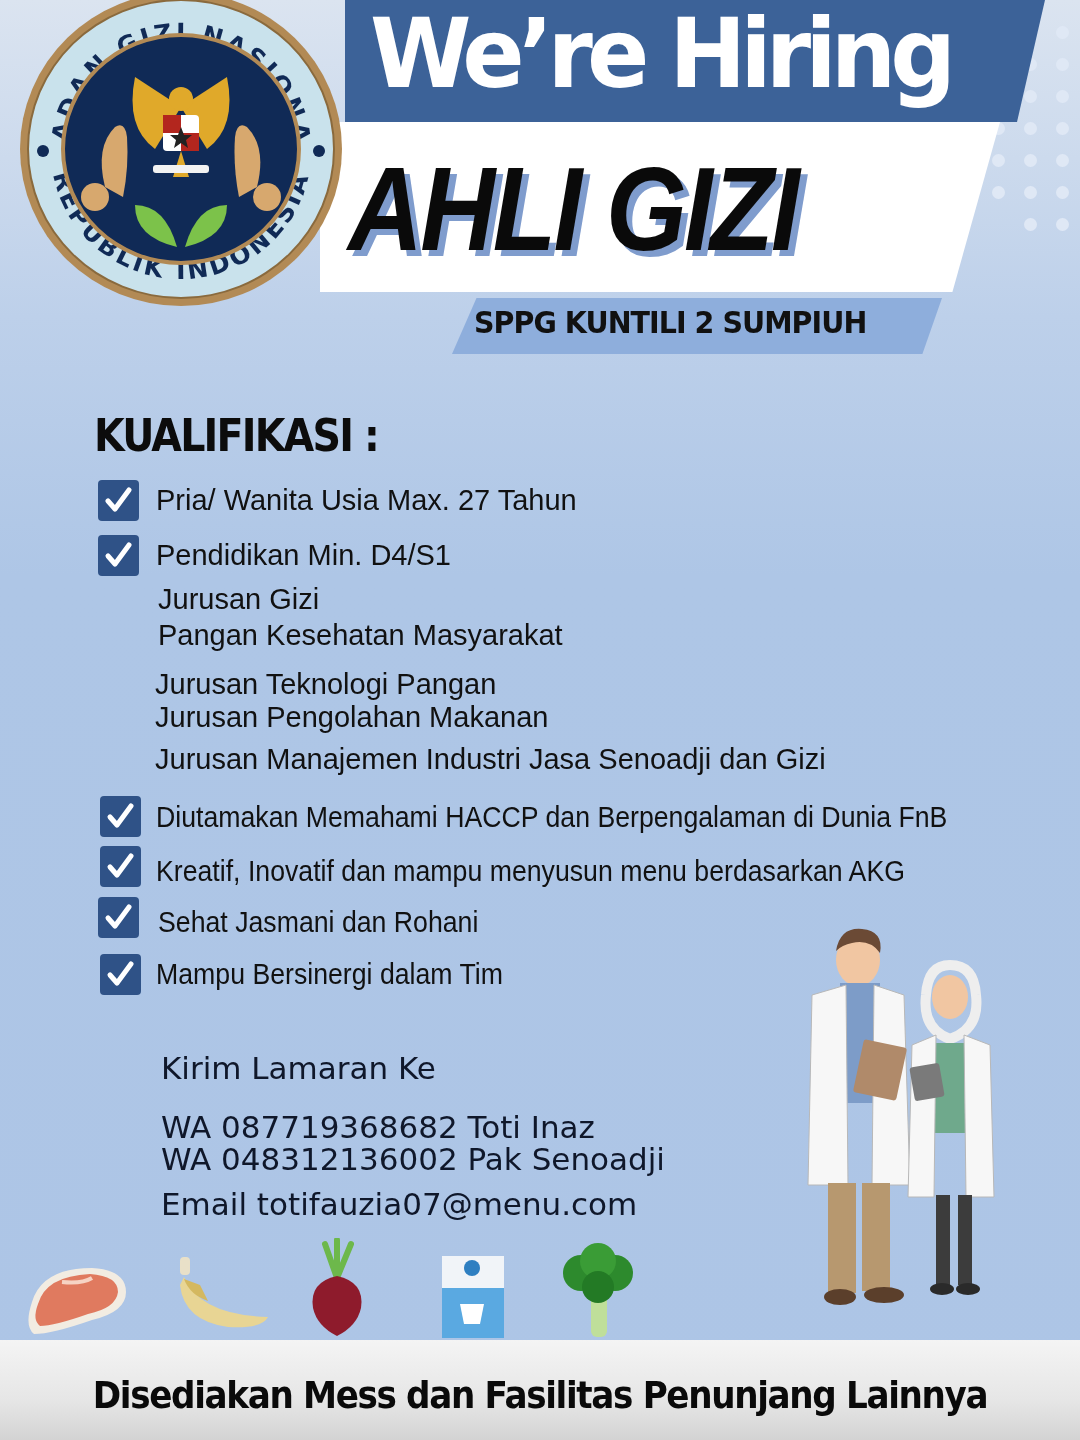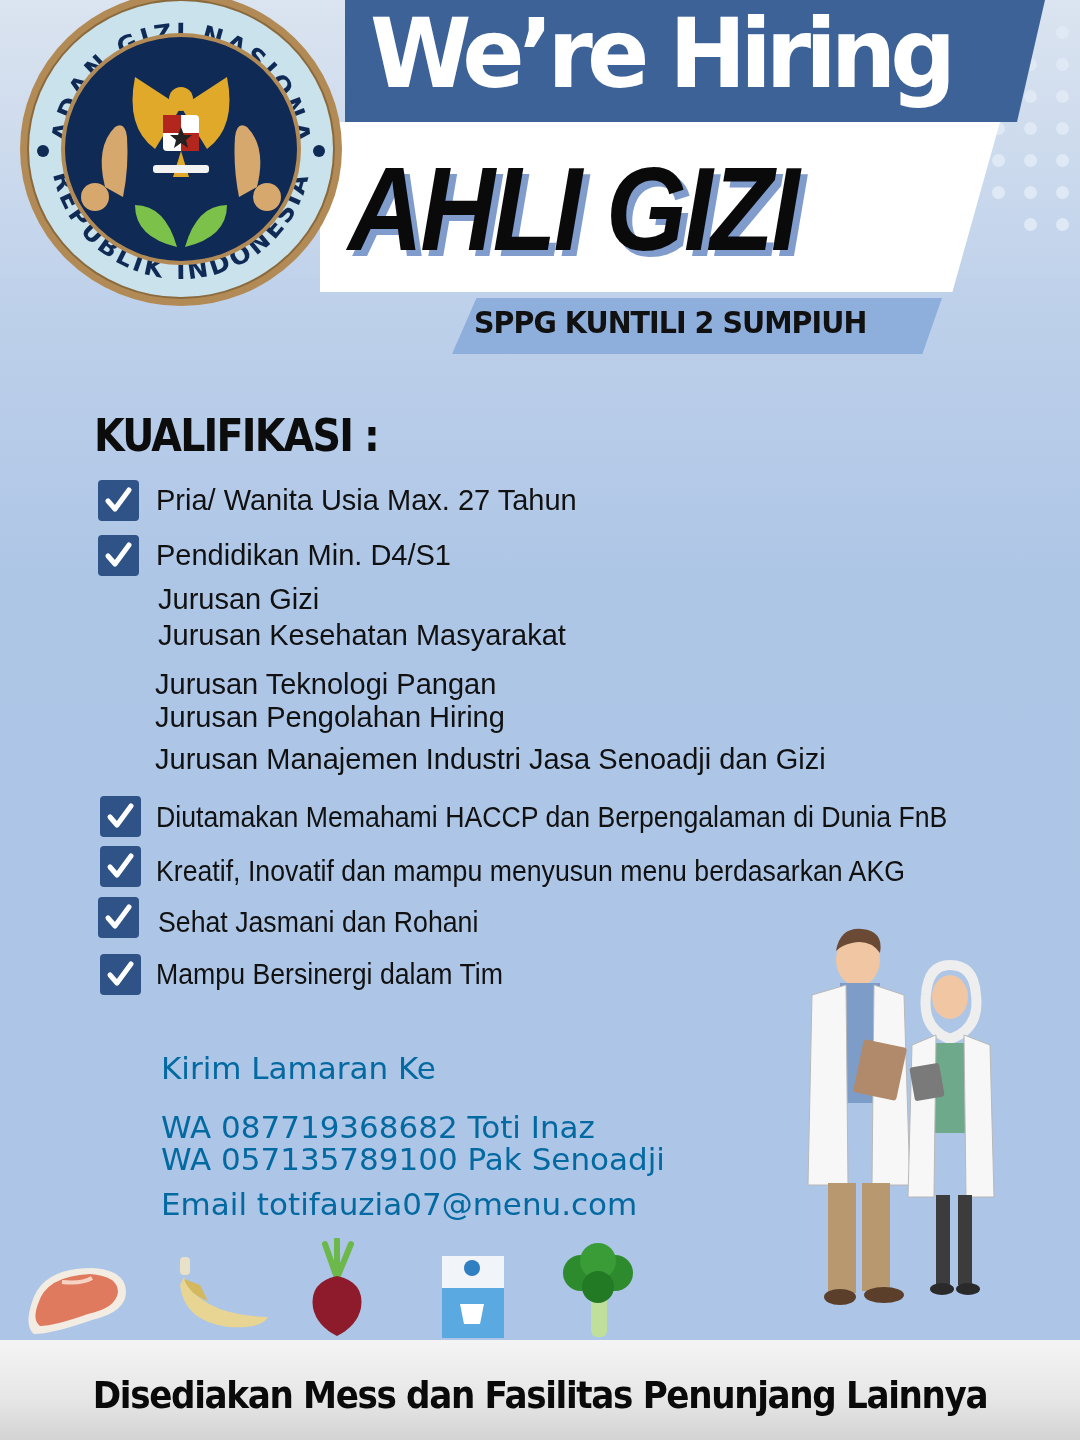--- a/index.html
+++ b/index.html
@@ -82,21 +82,21 @@
   }
   .check svg { position: absolute; left: 5px; top: 5px; }
   .q-text {
     position: absolute; font-family: "Liberation Sans", sans-serif;
     font-size: 29px; color: #111; white-space: nowrap;
   }
   .q-text.narrow { transform: scaleX(0.92); transform-origin: left top; }
 
   .contact {
     position: absolute; left: 161px; font-family: "DejaVu Sans", sans-serif;
-    font-size: 31px; color: #0369a1; white-space: nowrap;
+    font-size: 31px; color: #0f172a; white-space: nowrap;
   }
 
   .food { position: absolute; }
 
   .footer {
     left: 0; top: 1340px; width: 1080px; height: 100px;
     background: linear-gradient(180deg, #f4f4f4 0%, #e6e6e6 60%, #d3d3d3 100%);
   }
   .footer-text {
     left: 0; top: 1373px; width: 1080px; text-align: center;
@@ -188,23 +188,23 @@
 <div class="q-text" style="left:156px;top:484px">Pria/ Wanita Usia Max. 27 Tahun</div>
 
 <div class="check" style="left:98px;top:535px">
   <svg width="31" height="31" viewBox="0 0 31 31">
       <path d="M5 16 L12 24 L26 5" stroke="#fff" stroke-width="5" fill="none" stroke-linecap="round" stroke-linejoin="round"></path>
     </svg>
 </div>
 <div class="q-text" style="left:156px;top:539px">Pendidikan Min. D4/S1</div>
 
 <div class="q-text" style="left:158px;top:583px">Jurusan Gizi</div>
-<div class="q-text" style="left:158px;top:619px">Jurusan Kesehatan Masyarakat</div>
+<div class="q-text" style="left:158px;top:619px">Pangan Kesehatan Masyarakat</div>
 <div class="q-text" style="left:155px;top:668px">Jurusan Teknologi Pangan</div>
-<div class="q-text" style="left:155px;top:701px">Jurusan Pengolahan Hiring</div>
+<div class="q-text" style="left:155px;top:701px">Jurusan Pengolahan Makanan</div>
 <div class="q-text" style="left:155px;top:743px">Jurusan Manajemen Industri Jasa Senoadji dan Gizi</div>
 
 <div class="check" style="left:100px;top:796px">
   <svg width="31" height="31" viewBox="0 0 31 31">
       <path d="M5 16 L12 24 L26 5" stroke="#fff" stroke-width="5" fill="none" stroke-linecap="round" stroke-linejoin="round"></path>
     </svg>
 </div>
 <div class="q-text narrow" style="left:156px;top:801px">Diutamakan Memahami HACCP dan Berpengalaman di Dunia FnB</div>
 
 <div class="check" style="left:100px;top:846px">
@@ -223,21 +223,21 @@
 
 <div class="check" style="left:100px;top:954px">
   <svg width="31" height="31" viewBox="0 0 31 31">
       <path d="M5 16 L12 24 L26 5" stroke="#fff" stroke-width="5" fill="none" stroke-linecap="round" stroke-linejoin="round"></path>
     </svg>
 </div>
 <div class="q-text narrow" style="left:156px;top:958px">Mampu Bersinergi dalam Tim</div>
 
 <div class="contact" style="top:1050px">Kirim Lamaran Ke</div>
 <div class="contact" style="top:1109px">WA 087719368682 Toti Inaz</div>
-<div class="contact" style="top:1141px">WA 057135789100 Pak Senoadji</div>
+<div class="contact" style="top:1141px">WA 048312136002 Pak Senoadji</div>
 <div class="contact" style="top:1186px">Email totifauzia07@menu.com</div>
 
 <svg class="abs" style="left:790px;top:925px" width="220" height="385" viewBox="0 0 220 385">
 
   <ellipse cx="68" cy="35" rx="22" ry="26" fill="#f1c6a2"></ellipse>
   <path d="M46 26 Q50 2 72 4 Q94 6 90 28 Q80 14 62 18 Q52 20 46 26 Z" fill="#6b4a35"></path>
   <rect x="50" y="58" width="40" height="120" fill="#7d9cc8"></rect>
   <path d="M22 70 L56 60 L58 260 L18 260 Z" fill="#f7f7f7" stroke="#b8b8b8"></path>
   <path d="M114 70 L84 60 L82 260 L120 260 Z" fill="#f7f7f7" stroke="#b8b8b8"></path>
   <rect x="68" y="118" width="44" height="54" rx="3" fill="#b08a6a" transform="rotate(12 90 145)"></rect>

